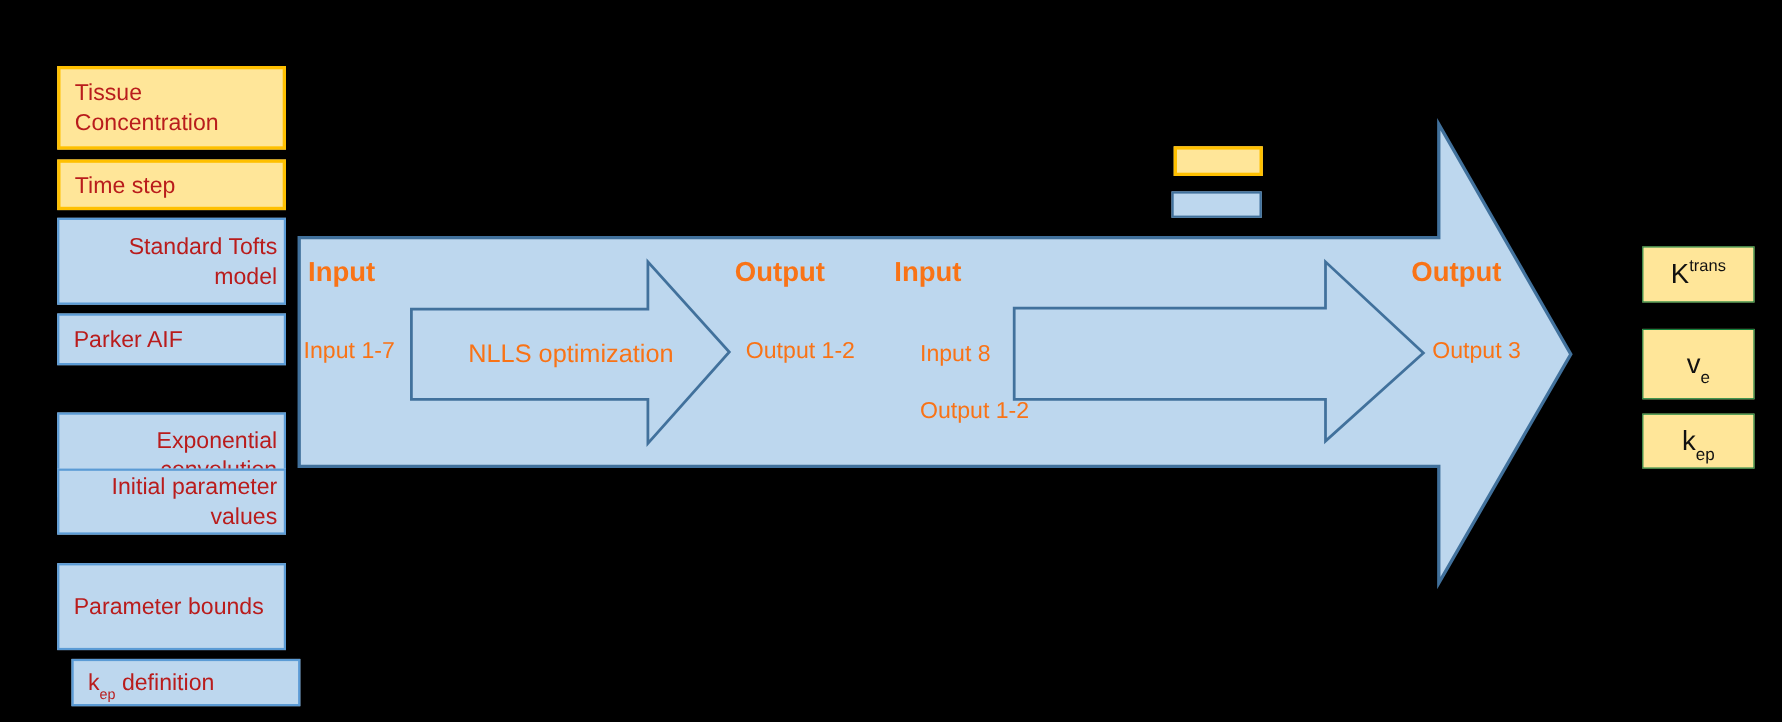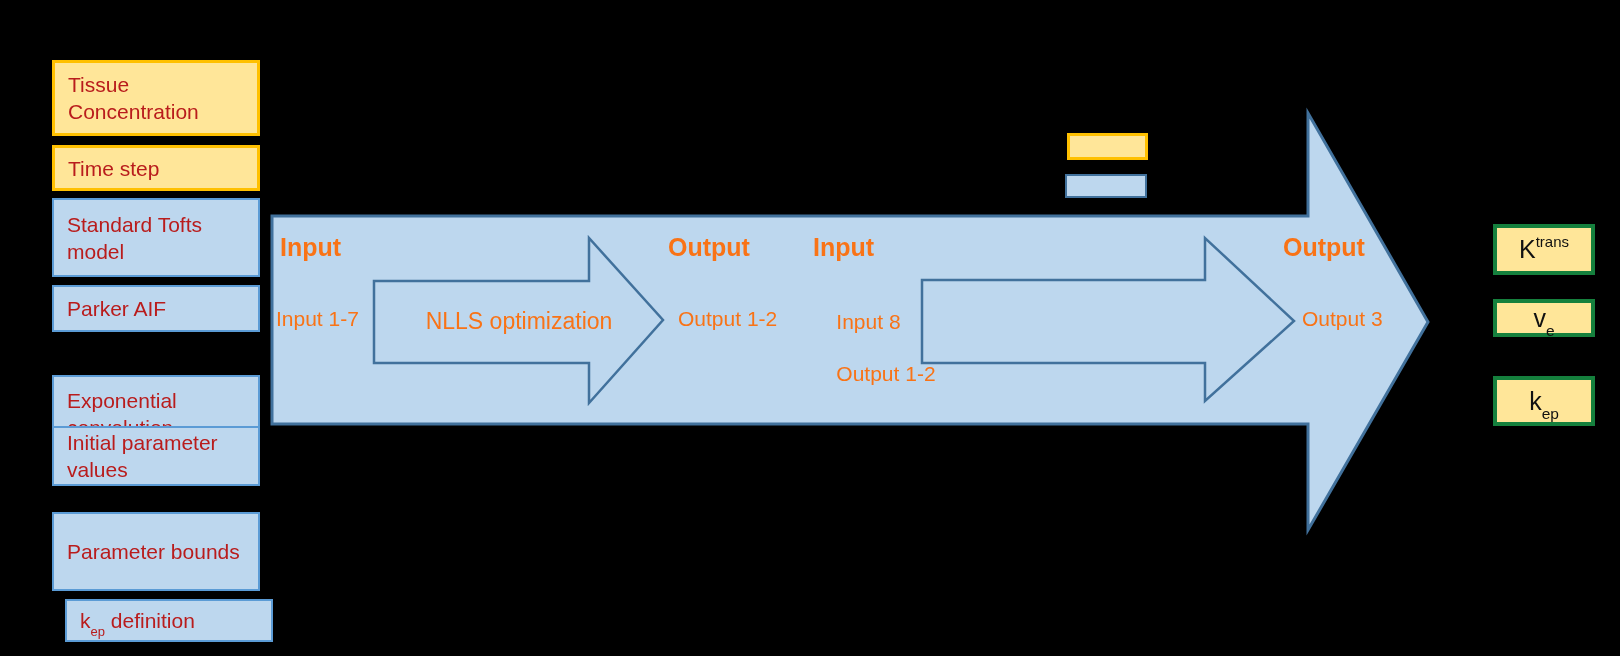--- a/index.html
+++ b/index.html
@@ -20,40 +20,40 @@
     width: 208px;
     display: flex;
     align-items: center;
     padding-left: 13px;
     padding-right: 6px;
     font-size: 21px;
     line-height: 27px;
     color: #b91c1c;
   }
   .side-box.yellow { background: #FFE699; border: 3px solid #FFC000; }
-  .side-box.blue   { background: #BDD7EE; border: 2px solid #5B9BD5; }
+  .side-box.blue   { background: #BDD7EE; border: 2px solid #5B9BD5; text-align: right; }
   
   .legend-swatch { position: absolute; }
   .legend-swatch.yellow { left: 1067px; top: 133px; width: 81px; height: 27px; background: #FFE699; border: 3px solid #FFC000; }
   .legend-swatch.blue   { left: 1065px; top: 174px; width: 82px; height: 24px; background: #BDD7EE; border: 2px solid #41719C; }
   
   #arrow-svg { position: absolute; left: 0; top: 0; width: 1620px; height: 656px; }
   
   .lbl { position: absolute; white-space: pre; color: #f97316; }
   .lbl.bold { font-weight: bold; font-size: 25px; }
   .lbl.small { font-size: 21px; line-height: 26px; }
   .lbl.process { font-size: 23px; line-height: 28px; }
   .lbl.center { text-align: center; }
   
   .out-box {
     position: absolute;
     left: 1493px;
     width: 102px;
     background: #FFE699;
-    border: 4px solid #15803d;
+    border: 1px solid #15803d;
     display: flex;
     align-items: center;
     justify-content: center;
     font-size: 25px;
     color: #111;
   }
   .out-box sup, .sym sup { font-size: 0.60em; position: relative; top: -0.1em; }
   .out-box sub, .sym sub { font-size: 0.62em; position: relative; bottom: -0.25em; }
   sub, sup { line-height: 0; }
 </style>
@@ -106,20 +106,20 @@
   <div class="lbl small" style="left:813px;top:283px;">
     <span>Input 8</span><br>
     <span>Output 1-2</span>
   </div>
   <div class="lbl bold" style="left:1283px;top:233px;">Output</div>
   <div class="lbl small" style="left:1302px;top:306px;">Output 3</div>
 
   <div class="out-box" style="top:224px;height:51px;">
     <span class="sym"><span>K</span><sup>trans</sup></span>
   </div>
-  <div class="out-box" style="top:299px;height:38px;">
+  <div class="out-box" style="top:299px;height:64px;">
     <span class="sym"><span>v</span><sub>e</sub></span>
   </div>
   <div class="out-box" style="top:376px;height:50px;">
     <span class="sym"><span>k</span><sub>ep</sub></span>
   </div>
 
 </div>
 
 </body></html>

